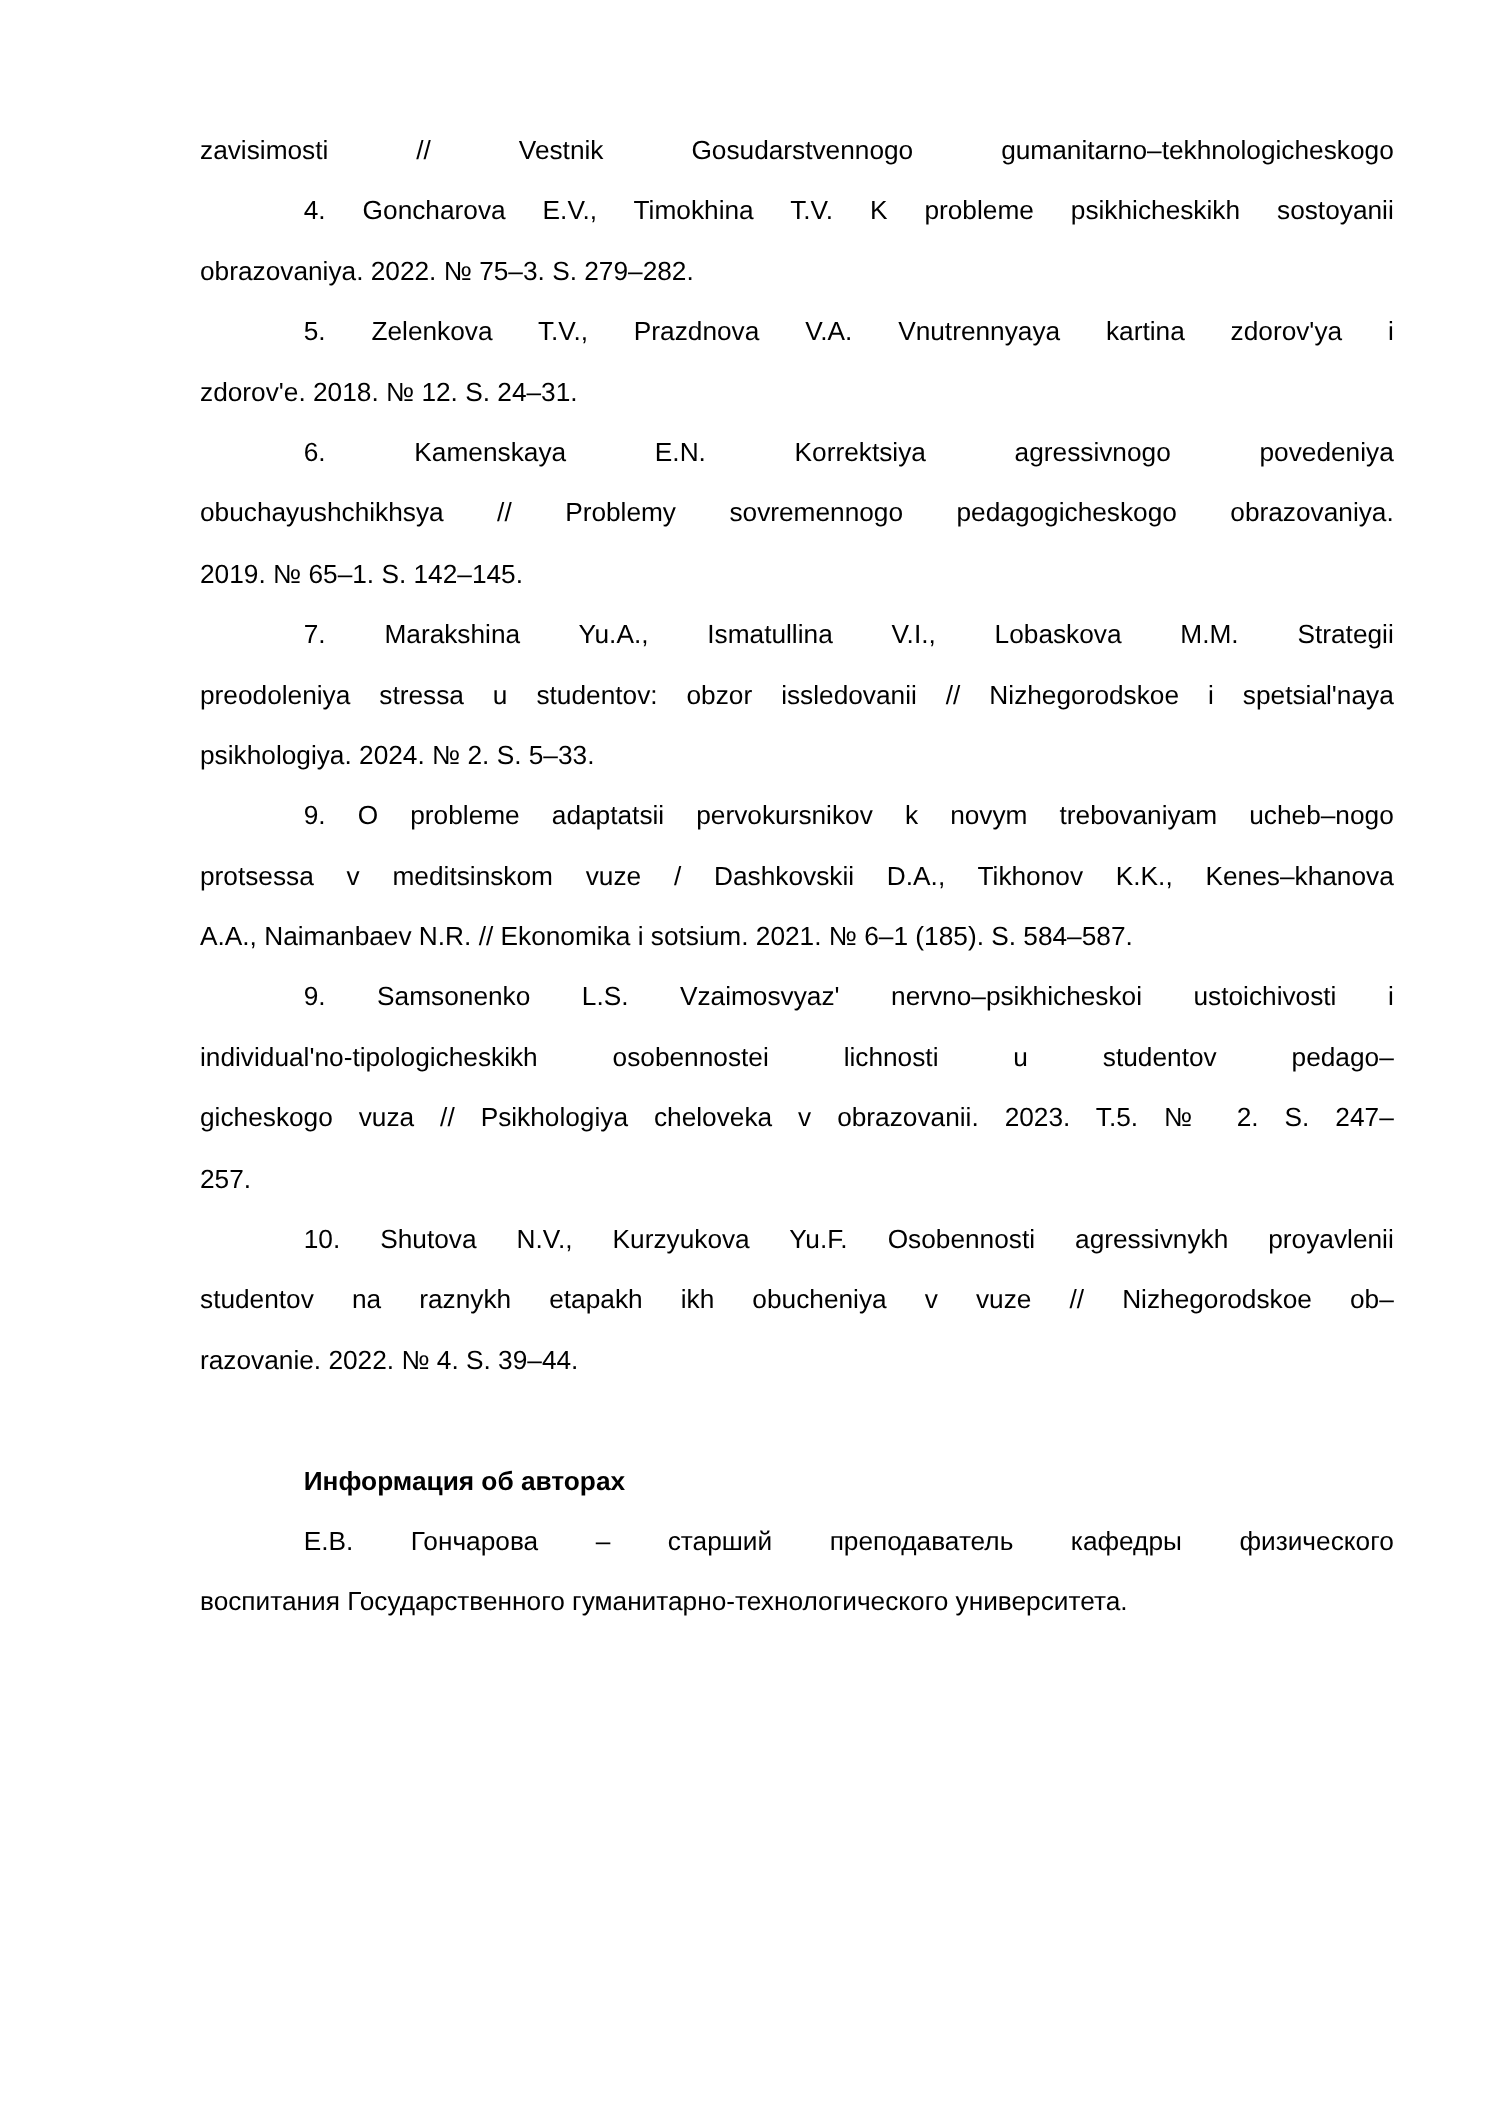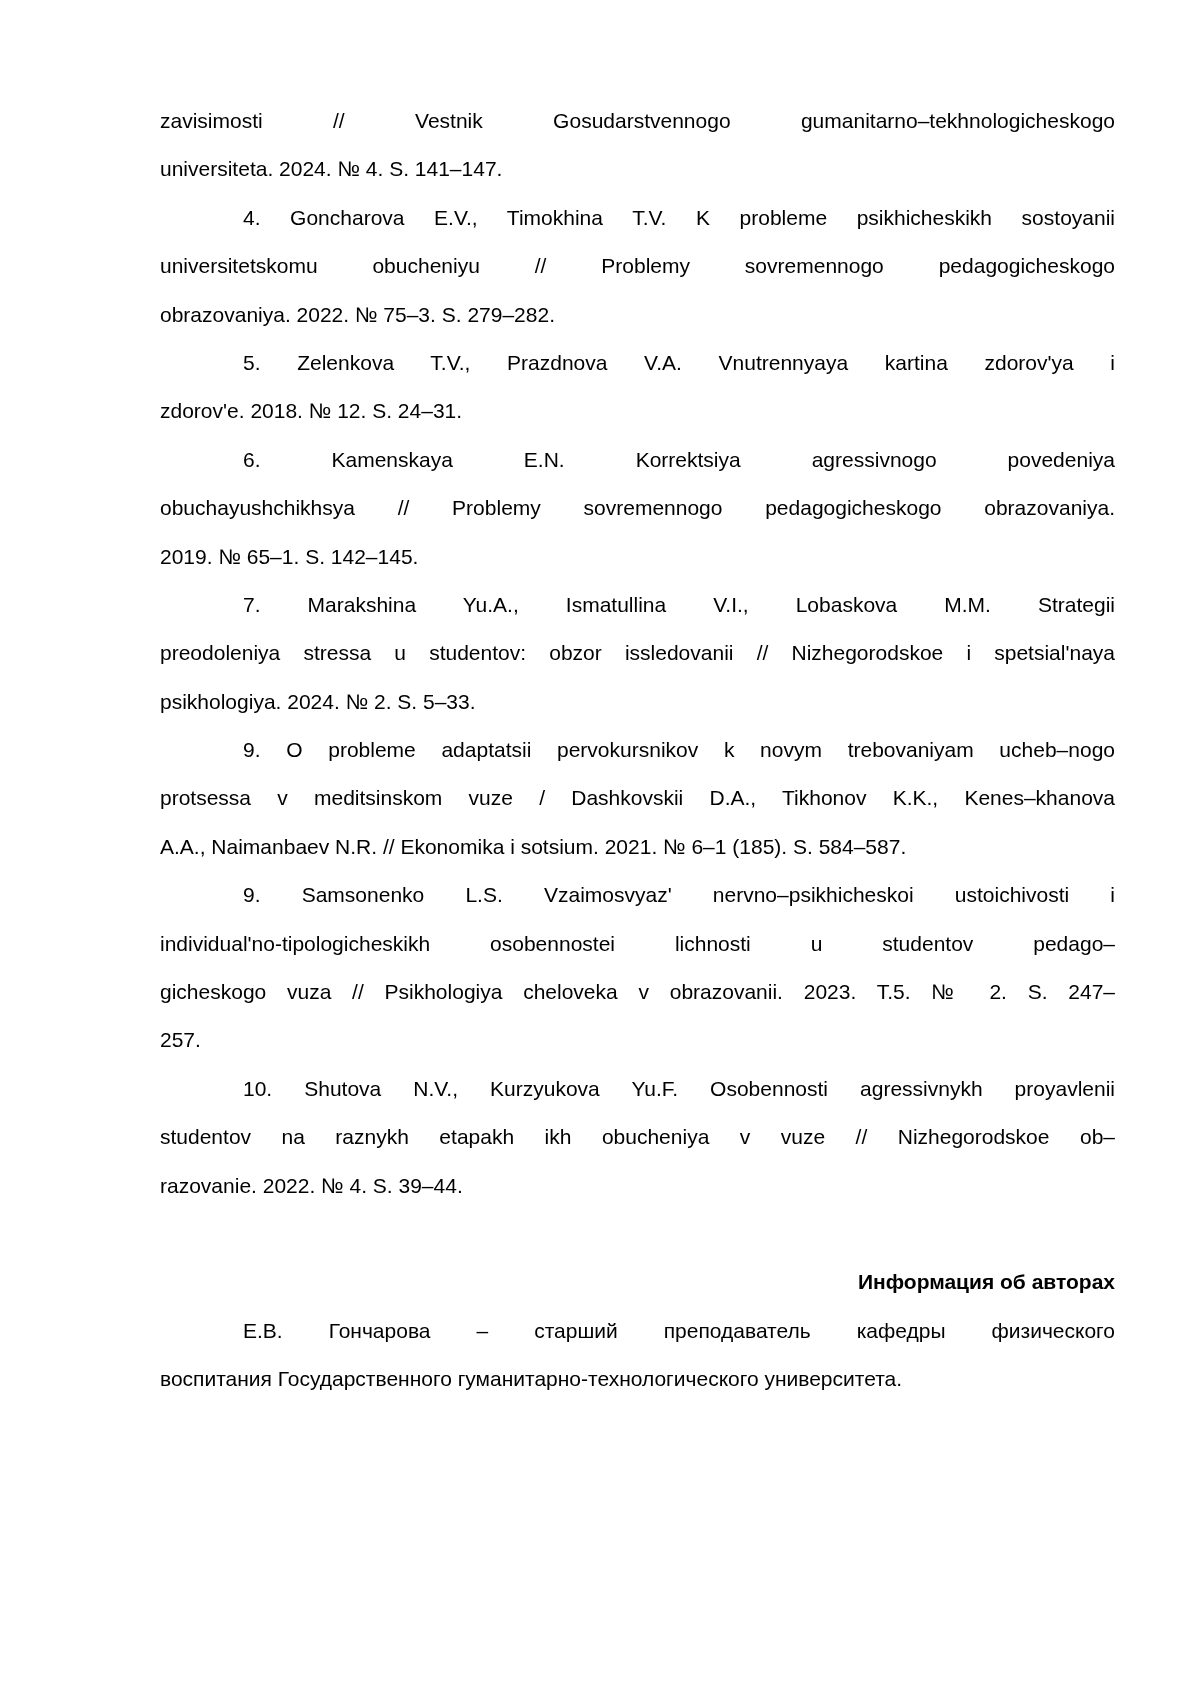--- a/index.html
+++ b/index.html
@@ -31,39 +31,37 @@
   }
   .line.justify {
     text-align: justify;
     text-align-last: justify;
   }
   .line.indent {
     padding-left: 83px;
   }
   .line.heading {
     font-weight: 700;
-    text-align: right;
+    text-align: left;
     padding-left: 83px;
   }
   .line.spacer {
     height: 48.4px;
   }
 </style>
 </head>
 <body>
 
 <main class="page">
   <section id="doc-content">
       <div class="paragraph">
         <div class="line justify">zavisimosti // Vestnik Gosudarstvennogo gumanitarno–tekhnologicheskogo</div>
-        <div class="line">universiteta. 2024. № 4. S. 141–147.</div>
       </div>
       <div class="paragraph">
         <div class="line justify indent">4. Goncharova E.V., Timokhina T.V. K probleme psikhicheskikh sostoyanii</div>
-        <div class="line justify">universitetskomu obucheniyu // Problemy sovremennogo pedagogicheskogo</div>
         <div class="line">obrazovaniya. 2022. № 75–3. S. 279–282.</div>
       </div>
       <div class="paragraph">
         <div class="line justify indent">5. Zelenkova T.V., Prazdnova V.A. Vnutrennyaya kartina zdorov'ya i</div>
         <div class="line">zdorov'e. 2018. № 12. S. 24–31.</div>
       </div>
       <div class="paragraph">
         <div class="line justify indent">6. Kamenskaya E.N. Korrektsiya agressivnogo povedeniya</div>
         <div class="line justify">obuchayushchikhsya // Problemy sovremennogo pedagogicheskogo obrazovaniya.</div>
         <div class="line">2019. № 65–1. S. 142–145.</div>

